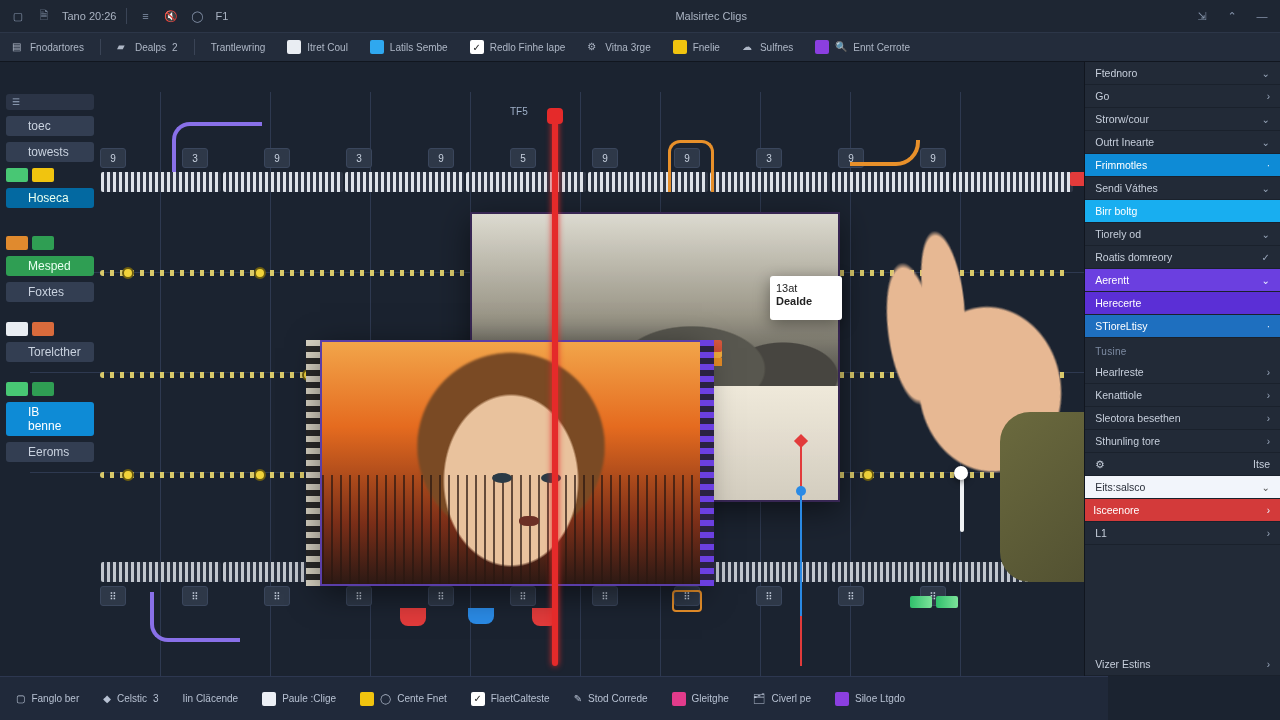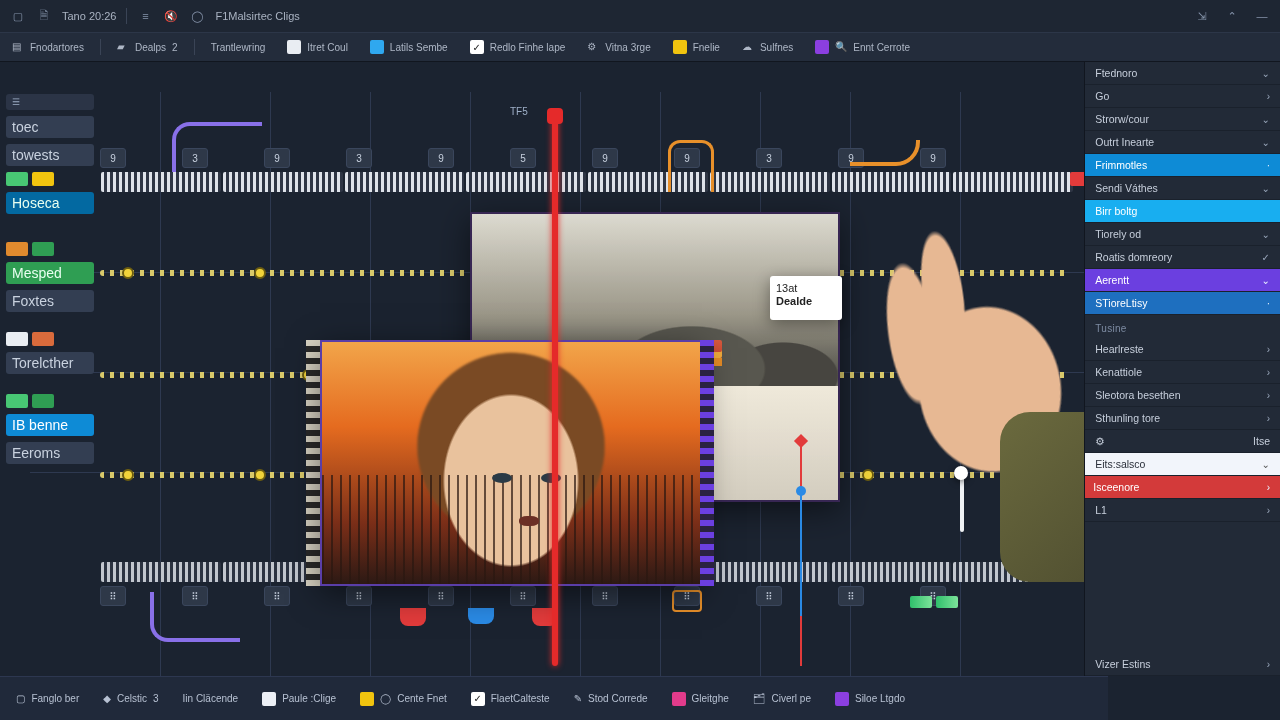--- a/index.html
+++ b/index.html
@@ -1,21 +1,21 @@
 <!DOCTYPE html>
 <html><head>
 <meta charset="utf-8">
 <style>
   * { box-sizing: border-box; margin: 0; padding: 0; font-family: "Segoe UI", Arial, sans-serif; }
   body { background:#1b2330; color:#cfd6e2; width:1280px; height:720px; overflow:hidden; position:relative; }
 
   
   .titlebar { height:32px; display:flex; align-items:center; padding:0 10px; background:#1e2633; font-size:11px; color:#aab3c2; }
   .titlebar .left { display:flex; align-items:center; gap:10px; }
-  .titlebar .center { flex:1; }
+  .titlebar .center { flex:1; text-align:center; }
   .titlebar .right { display:flex; gap:14px; }
   .titlebar .icon-btn { width:16px; height:16px; display:flex; align-items:center; justify-content:center; color:#8694ab; }
   .vline { width:1px; height:16px; background:#3a4456; }
 
   
   .toolbar { height:30px; background:#232c3b; display:flex; align-items:center; padding:0 6px; gap:10px; font-size:10px; border-top:1px solid #2c3648; border-bottom:1px solid #11161f; }
   .tbtn { display:flex; align-items:center; gap:6px; padding:2px 6px; color:#aeb7c6; cursor:pointer; border-radius:2px; }
   .swatch { width:14px; height:14px; border-radius:2px; }
   .tbtn .icon { width:12px; height:12px; display:inline-block; }
 
@@ -44,21 +44,21 @@
   .side-item.hl-red .side-chev,
   .side-item.hl-blue3 .side-chev { color:#e9f2ff; }
 
   
   .vgrid, .hgrid { position:absolute; background:#2e3950; }
   .vgrid { width:1px; top:30px; bottom:0; }
   .hgrid { height:1px; left:30px; right:0; }
 
   
   .leftcol { position:absolute; left:6px; top:32px; width:88px; display:flex; flex-direction:column; gap:6px; }
-  .lc-chip { background:#333e52; color:#c9d2df; font-size:14px; padding:3px 6px; border-radius:3px; display:flex; align-items:center; gap:4px; }
+  .lc-chip { background:#333e52; color:#c9d2df; font-size:12px; padding:3px 22px; border-radius:3px; display:flex; align-items:center; gap:4px; }
   .lc-block { display:flex; gap:4px; }
   .lc-color { width:22px; height:14px; border-radius:2px; }
   .lc-header { background:#2b3446; color:#9fb0c8; font-size:9px; padding:3px 6px; border-radius:3px; }
 
   
   .ruler { position:absolute; height:20px; left:100px; right:10px; display:flex; }
   .ruler .seg { height:100%; background-image:
       repeating-linear-gradient(90deg,#dfe3ea 0,#dfe3ea 3px,#2e3544 3px,#2e3544 6px);
       flex:1; border-radius:2px; margin:0 1px; }
   .ruler.dim .seg { opacity:.85; }
@@ -410,20 +410,24 @@
         <span class="side-chev">⌄</span>
       </div>
     <div class="side-item small" data-interactable="true">
         <span>Roatis domreory</span>
         <span class="side-chev">✓</span>
       </div>
     <div class="side-item small hl-purple" data-interactable="true">
         <span>Aerentt</span>
         <span class="side-chev">⌄</span>
       </div>
+    <div class="side-item small hl-purple2" data-interactable="true">
+        <span>Herecerte</span>
+        <span class="side-chev"></span>
+      </div>
     <div class="side-item small hl-blue3" data-interactable="true">
         <span>STioreLtisy</span>
         <span class="side-chev">·</span>
       </div>
 
     <div class="side-group-label" data-interactable="false">Tusine</div>
     <div class="side-item small" data-interactable="true">
         <span>Hearlreste</span>
         <span class="side-chev">›</span>
       </div>

